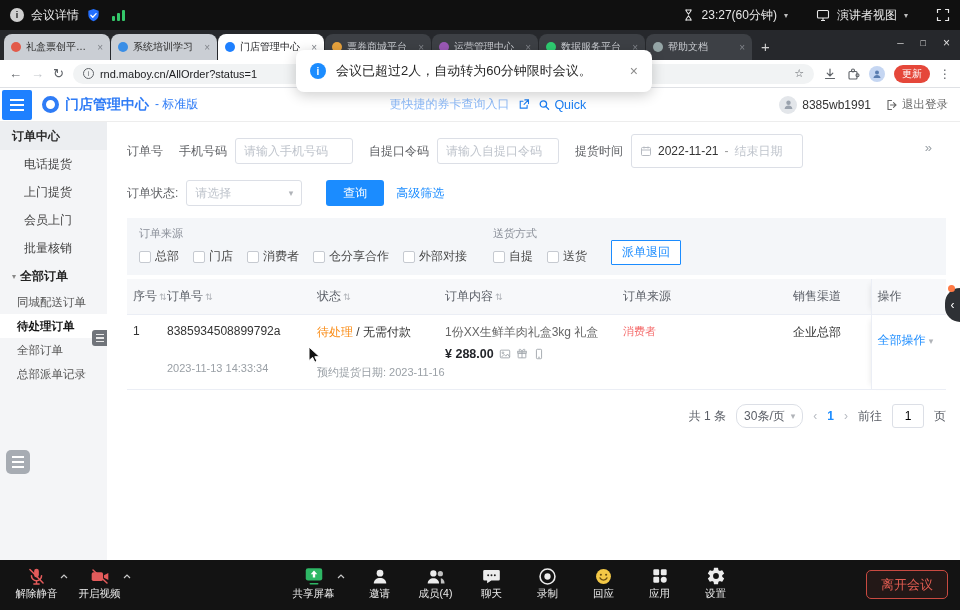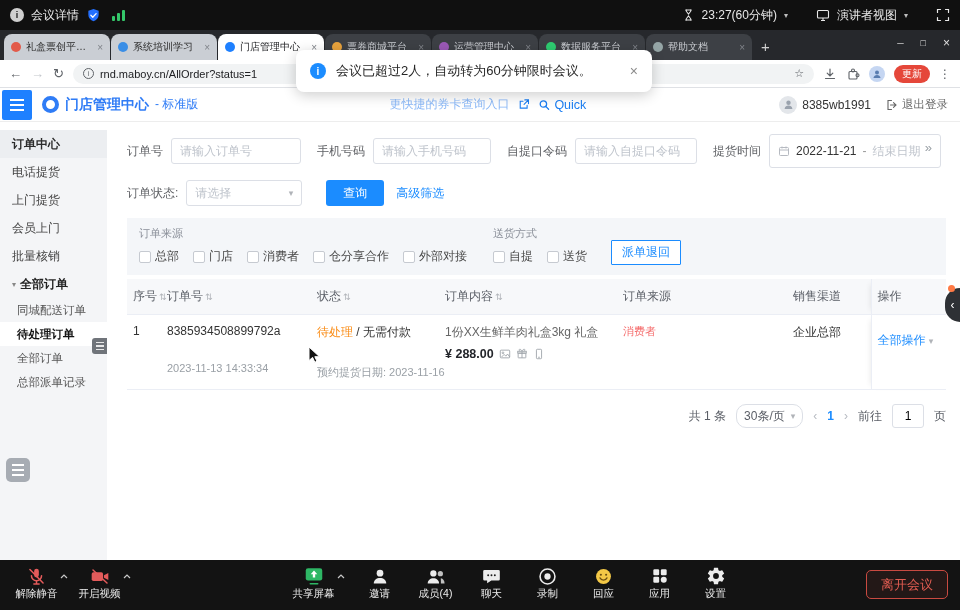--- a/index.html
+++ b/index.html
@@ -51,23 +51,23 @@
   .brand-ed { font-size:12px; color:#2f7cf6; white-space:nowrap; }
   .promo { position:absolute; left:50%; top:0; height:100%; transform:translateX(-46%); display:flex; align-items:center; gap:9px; }
   .promo-text { color:#8ab8f7; font-size:12px; white-space:nowrap; }
   .quick { color:#1b7ef2; font-size:12.5px; display:flex; align-items:center; gap:4px; }
   .hdr-right { margin-left:auto; display:flex; align-items:center; gap:15px; padding-right:12px; }
   .user { display:flex; align-items:center; gap:5px; font-size:12px; color:#333; }
   .user-av { width:18px; height:18px; border-radius:50%; background:#e3e6ea; display:flex; align-items:center; justify-content:center; }
   .logout { display:flex; align-items:center; gap:4px; font-size:11.5px; color:#666; }
 
   
-  .sidebar { position:absolute; top:100px; left:0; width:107px; height:438px; background:#f4f5f7; font-size:12px; color:#444; }
+  .sidebar { position:absolute; top:92px; left:0; width:107px; height:438px; background:#f4f5f7; font-size:12px; color:#444; }
   .sb-title { height:28px; line-height:28px; padding-left:12px; font-weight:bold; color:#2b2b2b; background:#eceef1; }
-  .sb-item { height:28px; line-height:28px; padding-left:12px; }
+  .sb-item { height:28px; line-height:28px; padding-left:24px; }
   .sb-group { height:28px; padding-left:12px; font-weight:bold; color:#222; display:flex; align-items:center; gap:4px; }
   .sb-gcaret { font-size:8px; color:#888; }
   .sb-sub { height:24px; line-height:24px; padding-left:17px; font-size:11.5px; color:#555; }
   .sb-sub.active { background:#ffffff; color:#141414; font-weight:bold; }
   .side-handle { position:absolute; right:0; top:208px; width:15px; height:16px; background:#70747a; border-radius:3px 0 0 3px; display:flex; flex-direction:column; justify-content:center; align-items:center; gap:2px; }
   .side-handle i { width:8px; height:1.5px; background:#e8e8e8; display:block; }
   .quick-menu { position:absolute; left:6px; top:328px; width:24px; height:24px; border-radius:5px; background:#a7acb3; display:flex; flex-direction:column; justify-content:center; gap:3px; align-items:center; }
   .quick-menu i { width:12px; height:2px; background:#fff; display:block; }
 
   
@@ -350,21 +350,20 @@
           <i></i>
           <i></i>
         </div>
     </div>
 
     <div class="main">
 
       <div class="f-row">
         <div class="f-item">
           <span class="f-label">订单号</span>
-          <input class="inp" style="width: 130px;" placeholder="请输入订单号">
         </div>
         <div class="f-item">
           <span class="f-label">手机号码</span>
           <input class="inp" style="width: 118px;" placeholder="请输入手机号码">
         </div>
         <div class="f-item">
           <span class="f-label">自提口令码</span>
           <input class="inp" style="width: 122px;" placeholder="请输入自提口令码">
         </div>
         <div class="f-item" style="margin-right:0">

